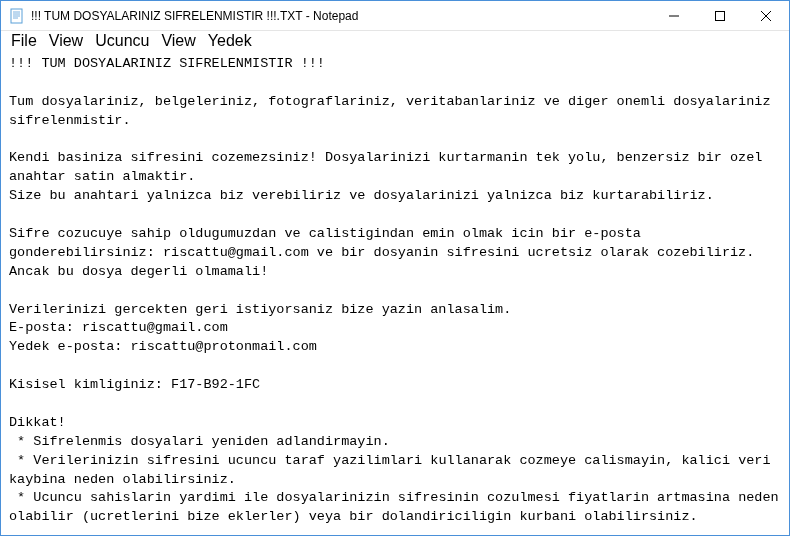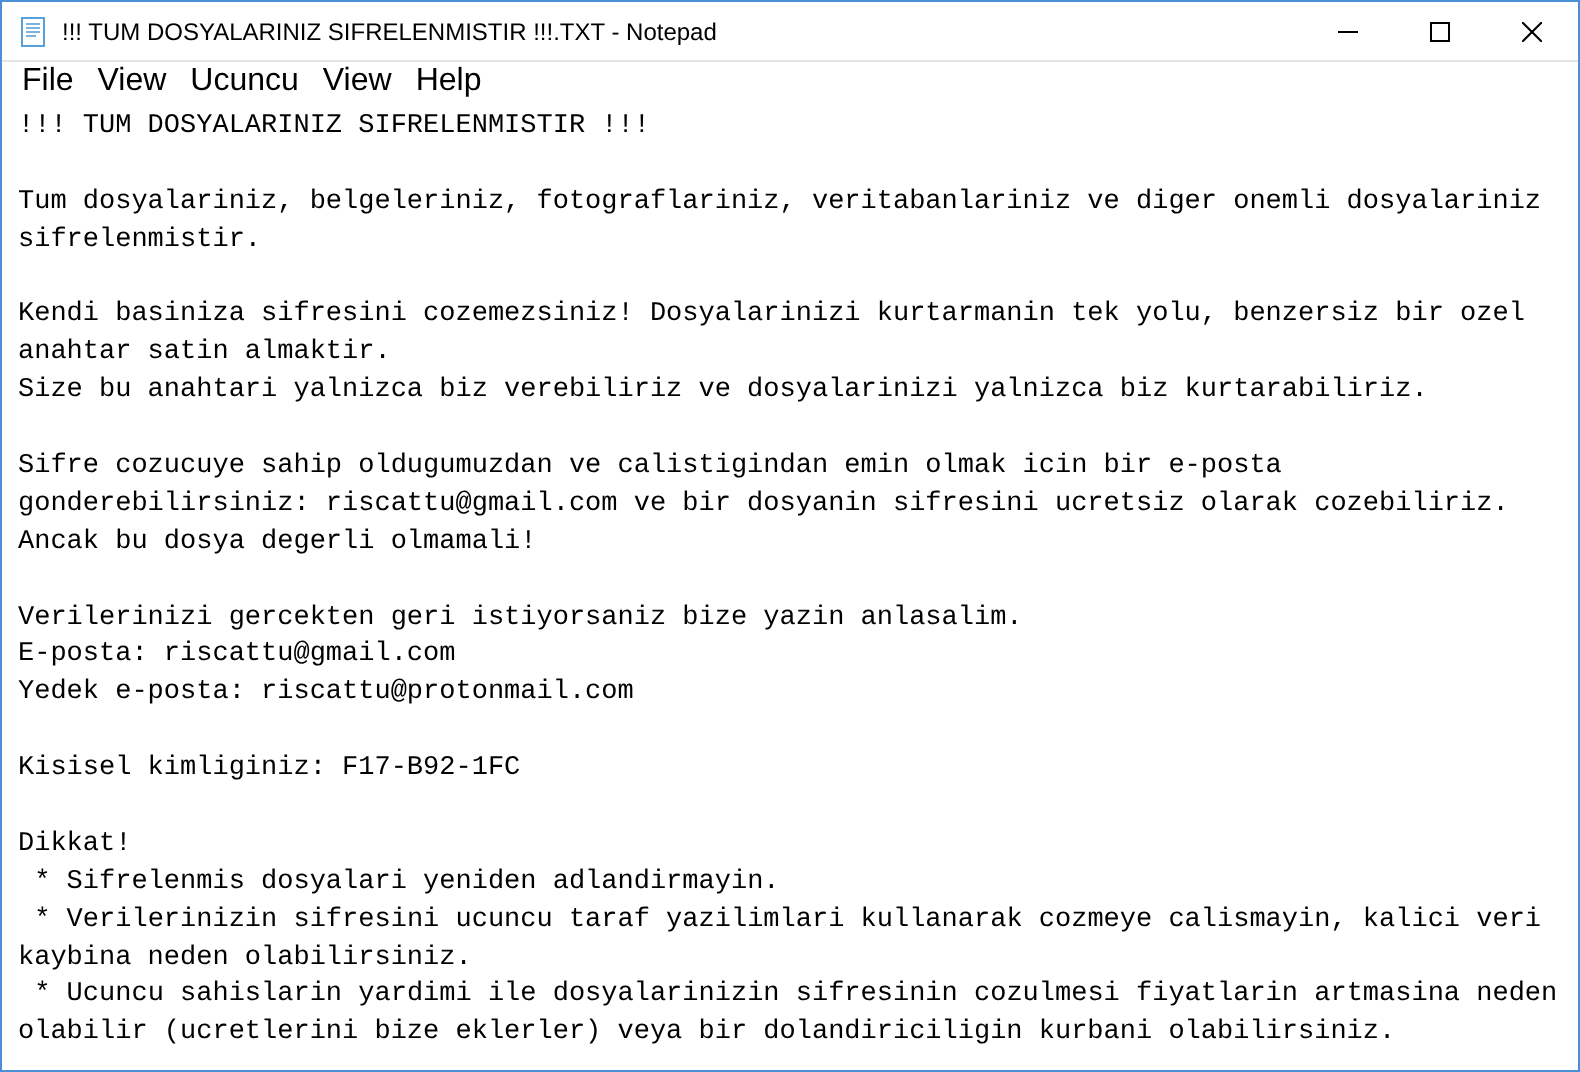--- a/index.html
+++ b/index.html
@@ -126,21 +126,21 @@
           </svg>
       </div>
     </div>
   </div>
 
   <div class="menubar">
     <span class="menu-item">File</span>
     <span class="menu-item">View</span>
     <span class="menu-item">Ucuncu</span>
     <span class="menu-item">View</span>
-    <span class="menu-item">Help</span>
+    <span class="menu-item">Yedek</span>
   </div>
 
   <div class="content"><span>!!! TUM DOSYALARINIZ SIFRELENMISTIR !!!
 
 Tum dosyalariniz, belgeleriniz, fotograflariniz, veritabanlariniz ve diger onemli dosyalariniz sifrelenmistir.
 
 Kendi basiniza sifresini cozemezsiniz! Dosyalarinizi kurtarmanin tek yolu, benzersiz bir ozel anahtar satin almaktir.
 Size bu anahtari yalnizca biz verebiliriz ve dosyalarinizi yalnizca biz kurtarabiliriz.
 
 Sifre cozucuye sahip oldugumuzdan ve calistigindan emin olmak icin bir e-posta gonderebilirsiniz: riscattu@gmail.com ve bir dosyanin sifresini ucretsiz olarak cozebiliriz.

